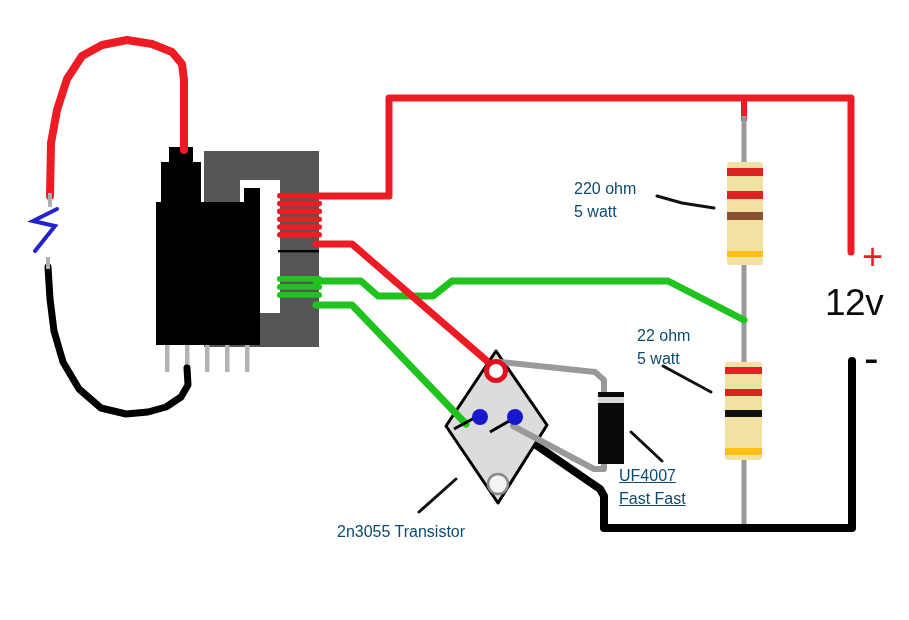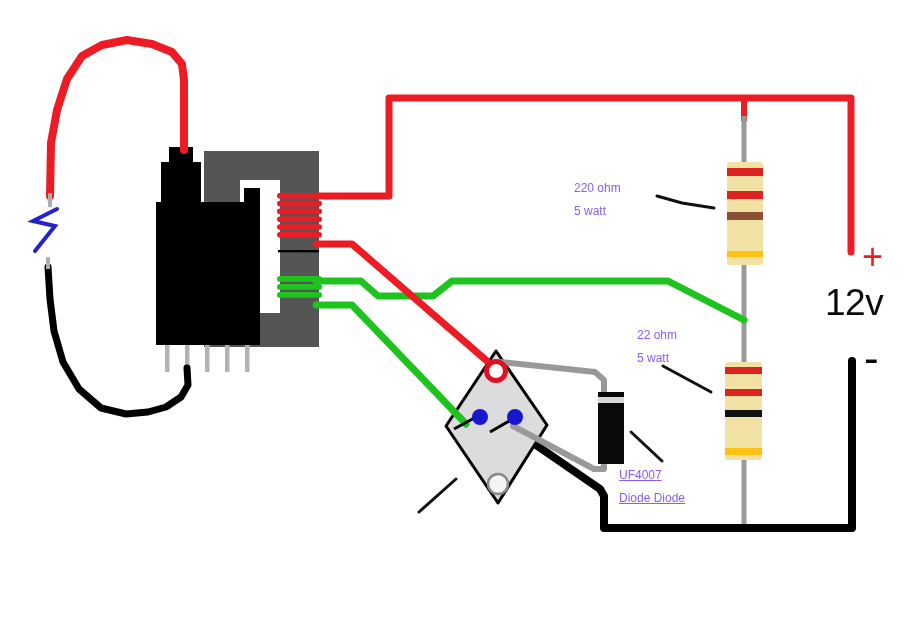--- a/index.html
+++ b/index.html
@@ -1,19 +1,19 @@
 <!DOCTYPE html>
 <html><head>
 <meta charset="utf-8">
 <style>
   html,body{margin:0;padding:0;background:#fff;}
   #stage{position:relative;width:909px;height:620px;background:#ffffff;overflow:hidden;
          font-family:"Liberation Sans",sans-serif;}
   #stage svg{position:absolute;left:0;top:0;}
-  .lbl{position:absolute;color:#8b5cf6;font-size:12px;line-height:23px;white-space:nowrap;}
+  .lbl{position:absolute;color:#0c4a6e;font-size:16px;line-height:23px;white-space:nowrap;}
   .lbl-big{position:absolute;color:#0a0a0a;font-size:37px;line-height:1;letter-spacing:-0.5px;}
   .sym{position:absolute;line-height:1;}
 </style>
 </head>
 <body>
 
 <div id="stage">
 
   <svg width="909" height="620" viewBox="0 0 909 620">
 
@@ -112,22 +112,25 @@
     <div>5 watt</div>
   </div>
 
   <div class="lbl" style="left:637px;top:324px;">
     <div>22 ohm</div>
     <div>5 watt</div>
   </div>
 
   <div class="lbl" style="left:619px;top:464px;text-decoration:underline;">
     <div>UF4007</div>
-    <div>Diode Diode</div>
+    <div>Fast Fast</div>
   </div>
 
+  <div class="lbl" style="left:337px;top:520px;">
+    <div>2n3055 Transistor</div>
+  </div>
 
   <div class="lbl-big" style="left:825px;top:284px;">12v</div>
 
   <div class="sym" style="left:862px;top:239px;font-size:36px;color:#ED1C24;">+</div>
   <div class="sym" style="left:864px;top:336px;font-size:44px;color:#0a0a0a;">-</div>
 
 </div>
 
 </body></html>

